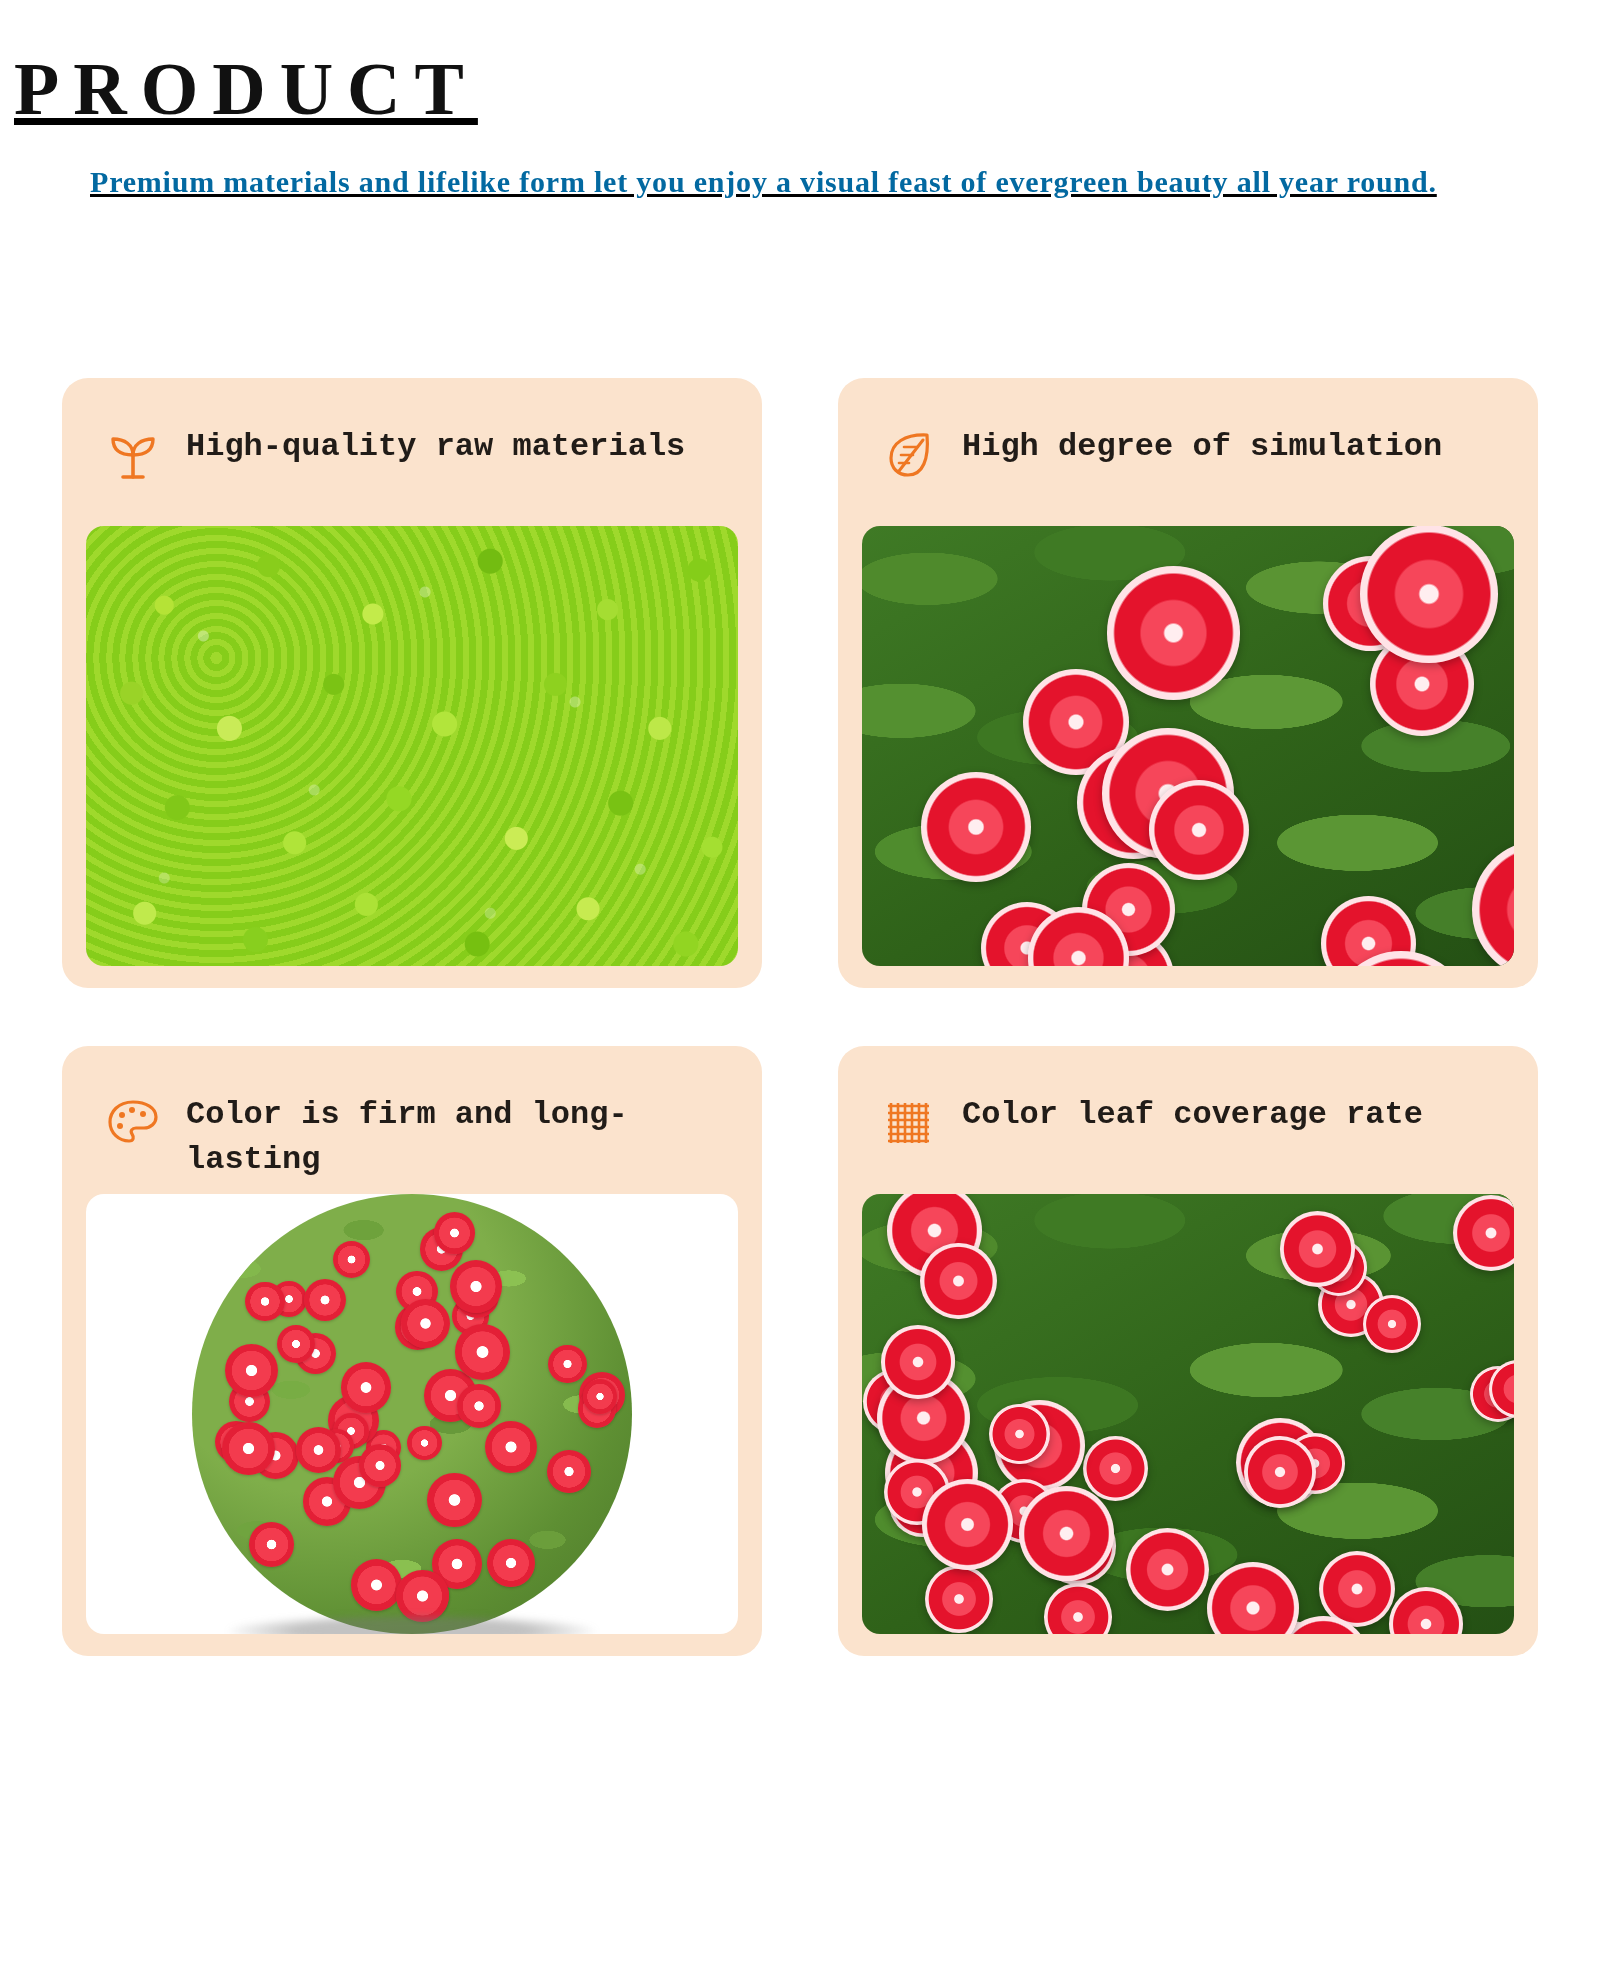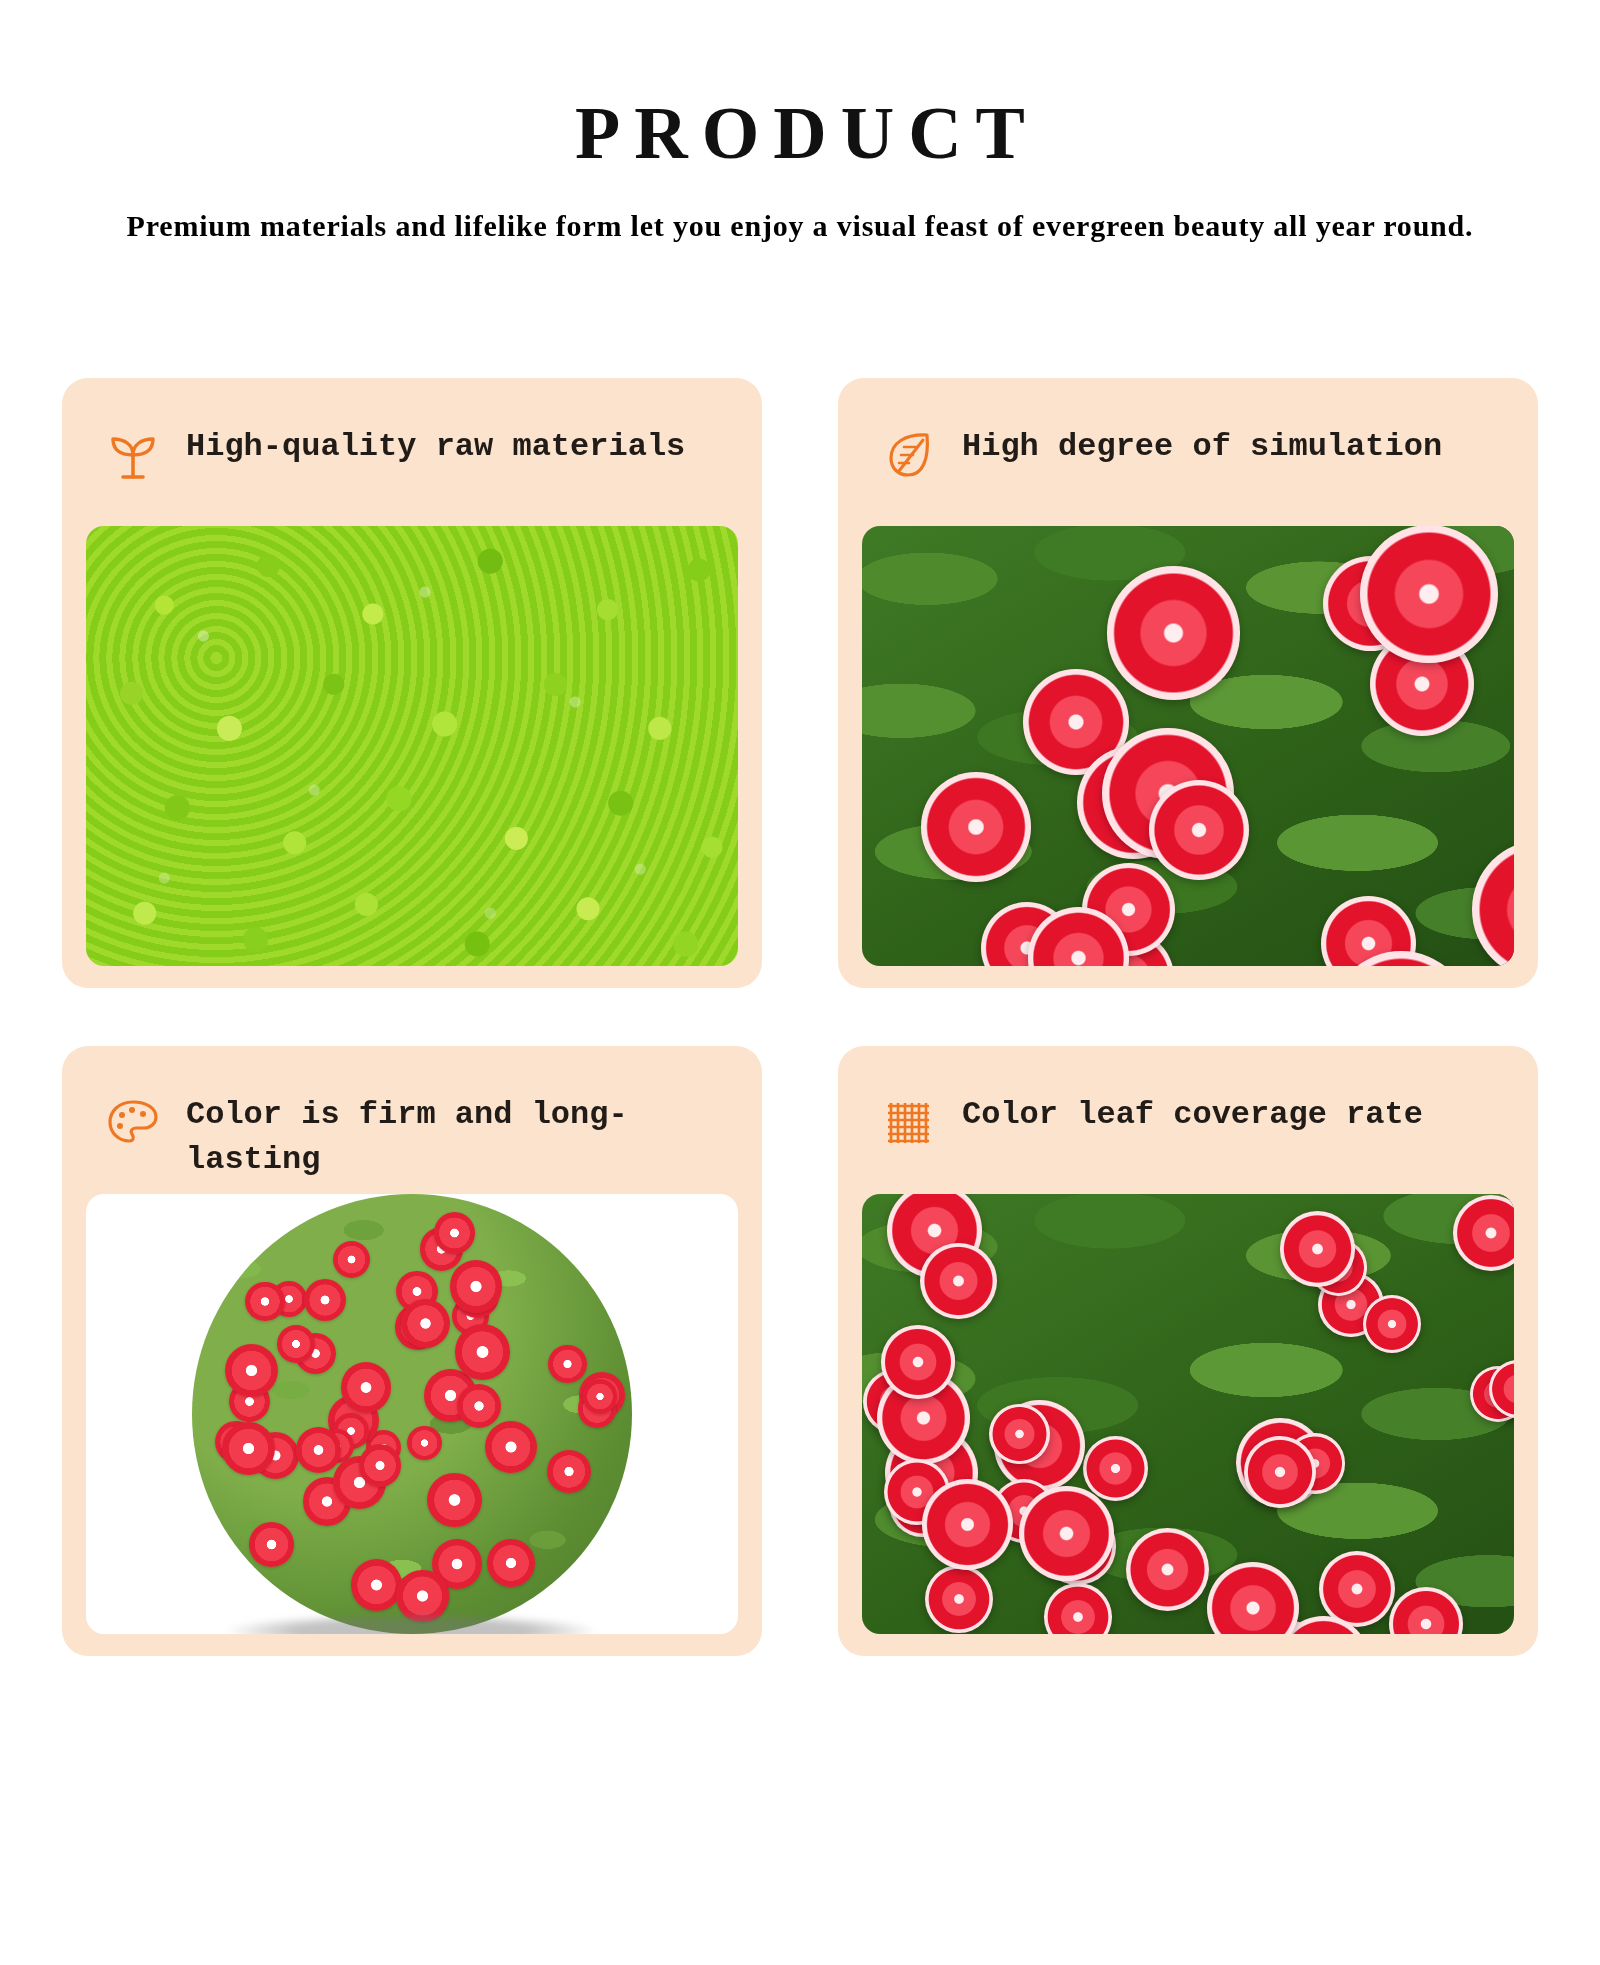--- a/index.html
+++ b/index.html
@@ -12,39 +12,40 @@
   .page {
     width: 1600px;
     height: 1965px;
     position: relative;
     background: #ffffff;
     overflow: hidden;
   }
 
   
   .header {
-    padding-top: 96px;
-    text-align: center;
+    padding-top: 52px;
+    text-align: left;
+    text-decoration: underline;
   }
   .title {
     font-family: "Liberation Serif", serif;
     font-size: 74px;
     font-weight: 700;
     letter-spacing: 14px;
     color: #111111;
     line-height: 1;
     text-indent: 14px;
   }
   .subtitle {
     margin: 34px auto 13px;
     width: 1420px;
     font-family: "Liberation Serif", serif;
     font-size: 30px;
     font-weight: 700;
-    color: #000000;
+    color: #0369a1;
     line-height: 1.45;
     letter-spacing: 0.8px;
   }
 
   
   .grid {
     position: absolute;
     top: 378px;
     left: 62px;
     width: 1476px;

